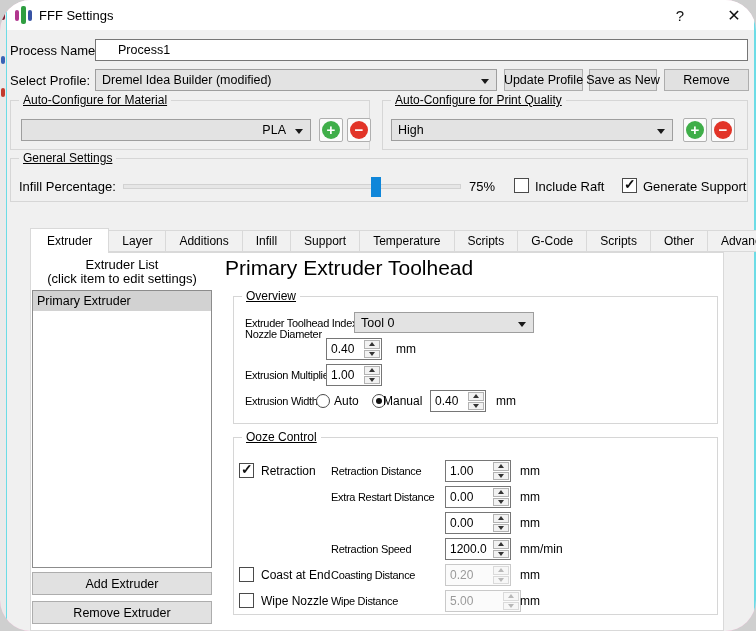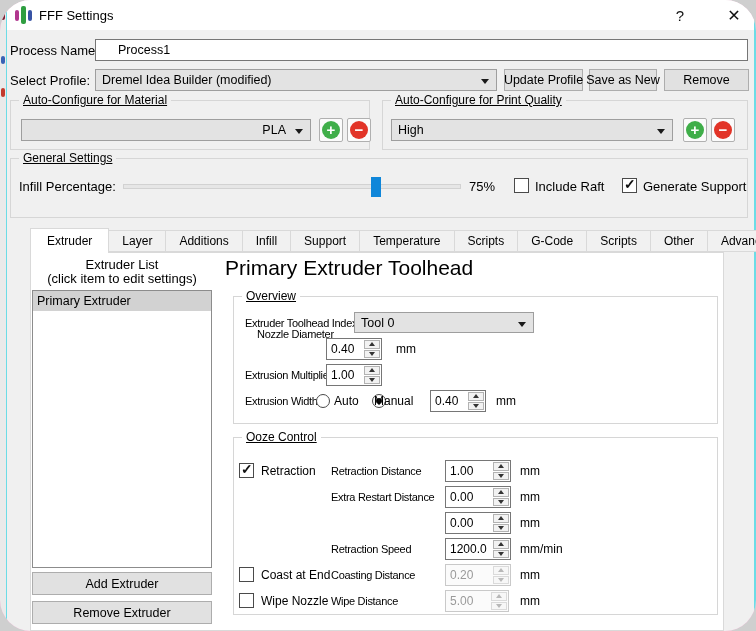--- a/index.html
+++ b/index.html
@@ -146,21 +146,21 @@
         <i class="arr"></i>
       </div>
       <div class="iconbtn" style="left:300px; top:17px;">
         <span class="circle green">+</span>
       </div>
       <div class="iconbtn" style="left:328px; top:17px;">
         <span class="circle red">−</span>
       </div>
     </div>
 
-    <div class="group" style="left:3px; top:158px; width:738px; height:60px;">
+    <div class="group" style="left:3px; top:158px; width:738px; height:44px;">
       <span class="group-label">General Settings</span>
       <span class="lbl" style="left:8px; top:17px; height:20px;">Infill Percentage:</span>
       <div class="slider-track" style="left:112px; top:25px; width:338px;">
         <div class="slider-handle" style="left:calc(75% - 5px);"></div>
       </div>
       <span class="lbl" style="left:458px; top:17px; height:20px;">75%</span>
       <span class="cb" style="left:503px; top:19px;" data-checked="false"></span>
       <span class="lbl" style="left:524px; top:17px; height:20px;">Include Raft</span>
       <span class="cb" style="left:611px; top:19px;" data-checked="true"></span>
       <span class="lbl" style="left:632px; top:17px; height:20px;">Generate Support</span>
@@ -196,21 +196,21 @@
 
       <div class="group on-white" style="left:202px; top:43px; width:485px; height:128px;">
         <span class="group-label">Overview</span>
 
         <span class="row-label" style="left:11px; top:15px;">Extruder Toolhead Index</span>
         <div class="combo" style="left:120px; top:15px; width:180px; height:21px;">
           <span>Tool 0</span>
           <i class="arr"></i>
         </div>
 
-        <span class="row-label" style="left:11px; top:26px;margin-left:12px;">Nozzle Diameter</span>
+        <span class="row-label" style="left:11px; top:26px;">Nozzle Diameter</span>
         <div class="spin" style="left:92px; top:41px; width:56px;">
           <span class="spin-val">0.40</span>
           <span class="spin-btns">
             <span class="spin-btn">
                 <i class="tri-up"></i>
               </span>
             <span class="spin-btn">
                 <i class="tri-dn"></i>
               </span>
           </span>
@@ -227,21 +227,21 @@
             <span class="spin-btn">
                 <i class="tri-dn"></i>
               </span>
           </span>
         </div>
 
         <span class="row-label" style="left:11px; top:93px;">Extrusion Width</span>
         <span class="radio" style="left:82px; top:97px;" data-checked="false"></span>
         <span class="row-label" style="left:100px; top:93px; font-size:12px; letter-spacing:0;">Auto</span>
         <span class="radio" style="left:138px; top:97px;" data-checked="true"></span>
-        <span class="row-label" style="left:140px; top:93px; font-size:12px; letter-spacing:0;">Manual</span>
+        <span class="row-label" style="left:149px; top:93px; font-size:12px; letter-spacing:0;">Manual</span>
         <div class="spin" style="left:196px; top:93px; width:56px;">
           <span class="spin-val">0.40</span>
           <span class="spin-btns">
             <span class="spin-btn">
                 <i class="tri-up"></i>
               </span>
             <span class="spin-btn">
                 <i class="tri-dn"></i>
               </span>
           </span>
@@ -322,21 +322,21 @@
             <span class="spin-btn">
                 <i class="tri-dn"></i>
               </span>
           </span>
         </div>
         <span class="unit" style="left:286px; top:126px;">mm</span>
 
         <span class="cb" style="left:5px; top:155px;" data-checked="false"></span>
         <span class="row-label" style="left:27px; top:152px; font-size:12px; letter-spacing:0;">Wipe Nozzle</span>
         <span class="row-label" style="left:97px; top:152px;">Wipe Distance</span>
-        <div class="spin" style="left:211px; top:152px; width:64px;" data-disabled="true">
+        <div class="spin" style="left:211px; top:152px; width:76px;" data-disabled="true">
           <span class="spin-val">5.00</span>
           <span class="spin-btns">
             <span class="spin-btn">
                 <i class="tri-up"></i>
               </span>
             <span class="spin-btn">
                 <i class="tri-dn"></i>
               </span>
           </span>
         </div>

